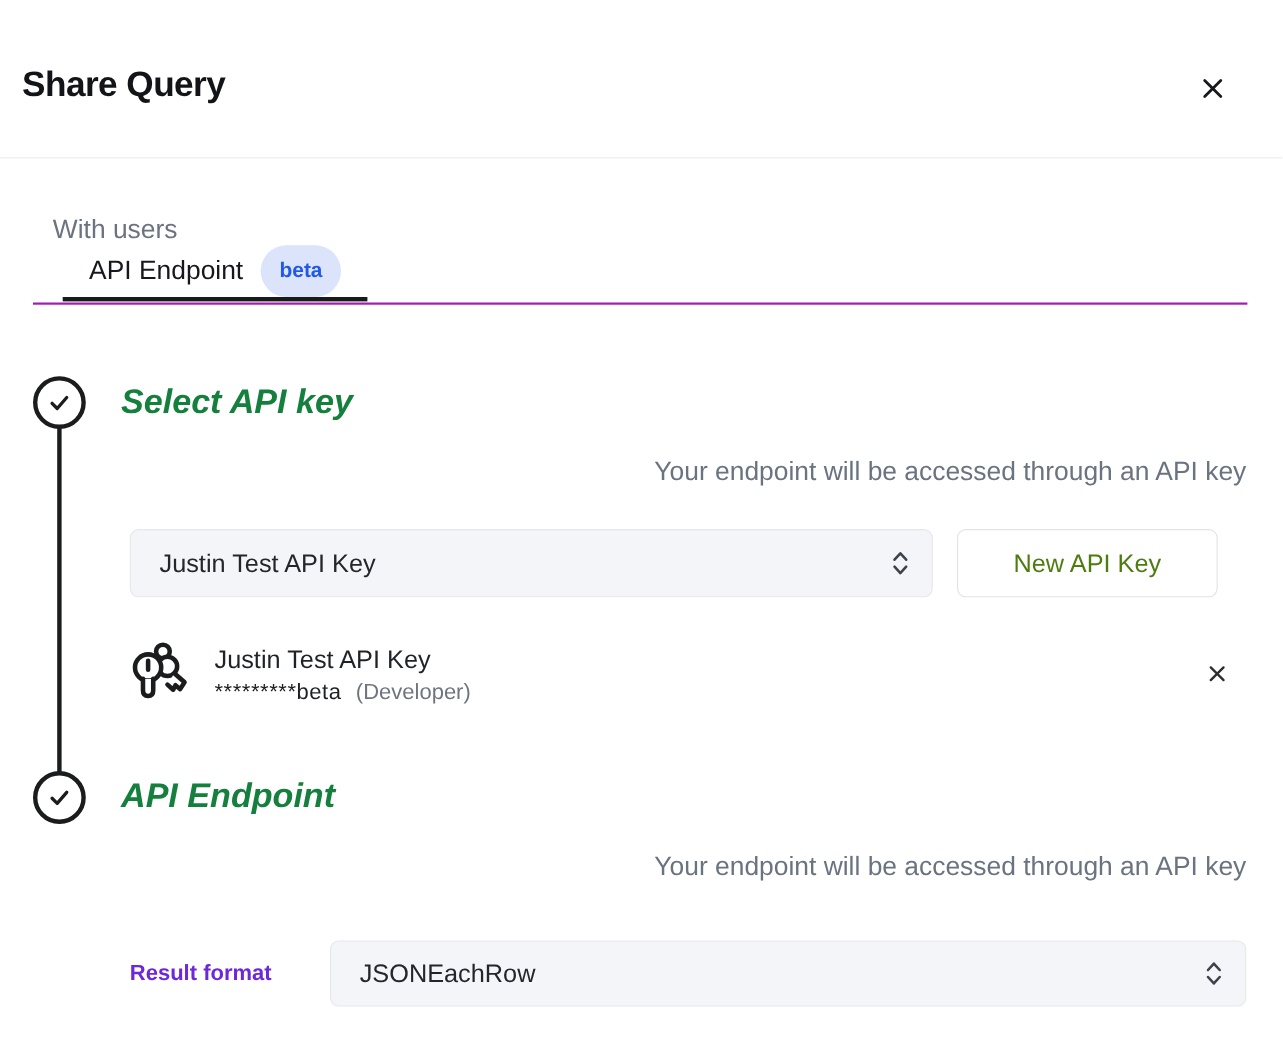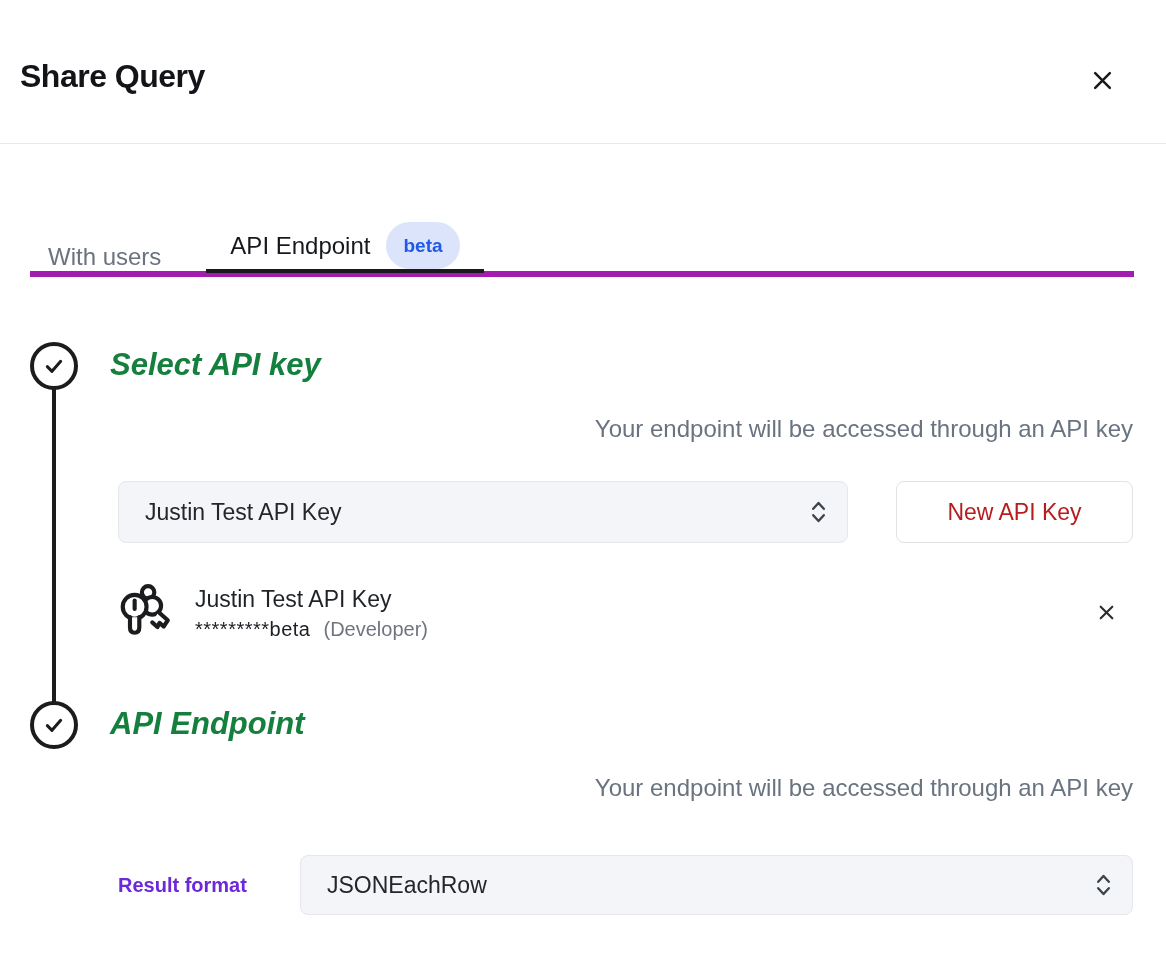--- a/index.html
+++ b/index.html
@@ -13,23 +13,24 @@
     font-size: 32px; font-weight: 700; letter-spacing: -0.5px; color: #121417;
   }
   .close-btn {
     position: absolute; left: 1088px; top: 66px; width: 28px; height: 28px;
     background: none; border: none; cursor: pointer;
     display: flex; align-items: center; justify-content: center;
   }
 
   
   .tabs {
-    display: flex; align-items: flex-end;
+    display: flex; align-items: flex-start;
     margin: 51px 32px 0 30px; height: 82px;
-    border-bottom: 6px solid #a21caf;
+    border-bottom: 2px solid #a21caf;
+    flex-direction: column;
   }
   .tab {
     display: flex; align-items: center; font-size: 24px; cursor: pointer;
     background: none; border: none; font-family: inherit;
   }
   .tab-inactive { color: #6b7280; padding: 0 18px; }
   .tab-active {
     color: #16181d; padding: 0 24px; margin-left: 27px;
     border-bottom: 4px solid #1a1a1c; margin-bottom: -2px;
   }
@@ -67,23 +68,23 @@
   
   .controls-row { display: flex; margin-top: 38px; margin-left: 8px; }
   .select-box {
     display: flex; align-items: center; justify-content: space-between;
     background: #f4f5f8; border: 1px solid #e6e7ea; border-radius: 8px;
     height: 62px; padding: 0 20px 0 26px; cursor: pointer;
   }
   .select-box .select-value { font-size: 23px; color: #23262b; }
   .key-select { width: 730px; }
   .new-key-btn {
-    margin-left: 48px; width: 237px; height: 62px;
+    margin-left: 22px; width: 237px; height: 62px;
     background: #ffffff; border: 1px solid #e2e3e7; border-radius: 8px;
-    font-family: inherit; font-size: 23px; color: #b91c1c; cursor: pointer;
+    font-family: inherit; font-size: 23px; color: #4d7c0f; cursor: pointer;
   }
 
   
   .key-row { display: flex; align-items: center; margin-top: 40px; margin-left: 8px; }
   .key-icon-wrap { width: 54px; display: flex; justify-content: center; }
   .key-info { margin-left: 23px; }
   .key-name { font-size: 23px; color: #1f2328; line-height: 30px; }
   .key-meta { margin-top: 4px; display: flex; align-items: baseline; gap: 13px; }
   .key-mask { font-size: 20px; color: #1c1f24; letter-spacing: 0.5px; }
   .key-role { font-size: 20px; color: #6e7580; }

